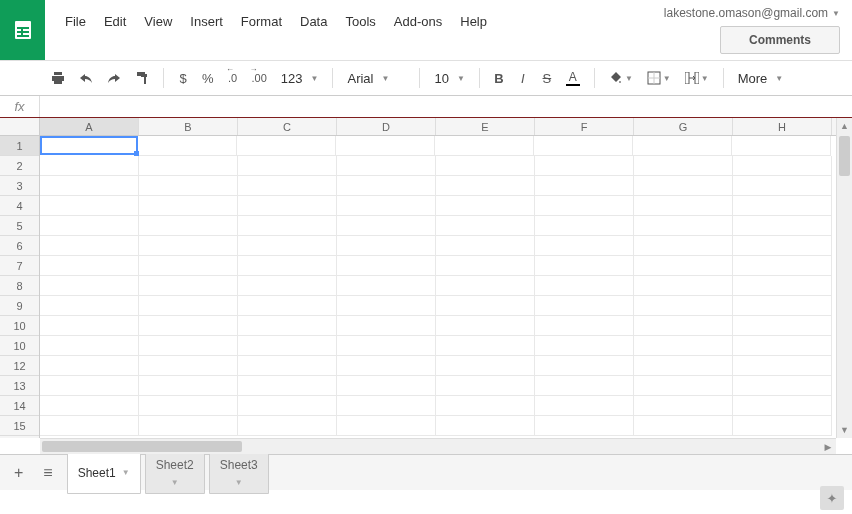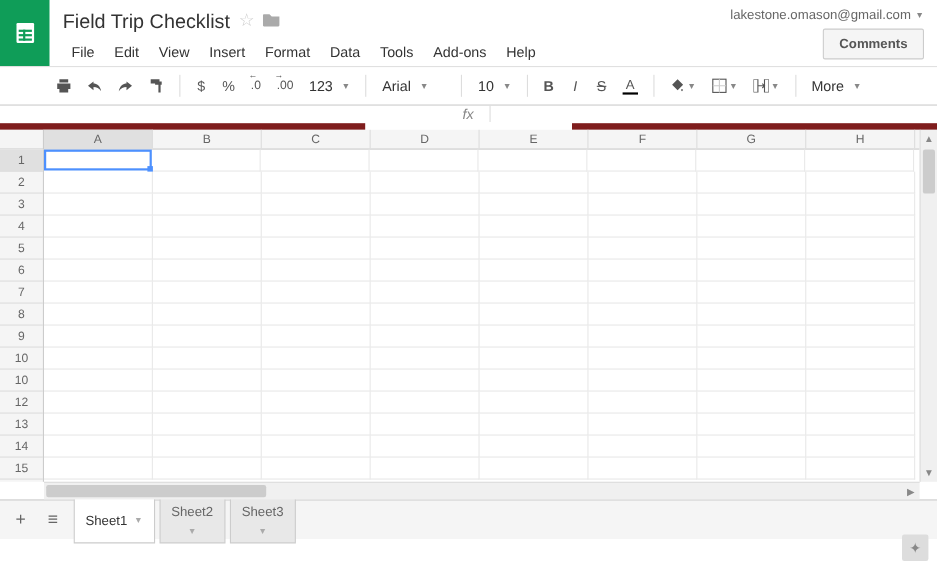--- a/index.html
+++ b/index.html
@@ -12,31 +12,31 @@
   .title-row { display: flex; align-items: center; gap: 8px; height: 26px; }
   .doc-title { font-size: 18px; color: #333; font-weight: normal; }
   .star { color: #ccc; cursor: pointer; font-size: 16px; }
   .folder { color: #aaa; cursor: pointer; }
   .menu-row { display: flex; align-items: center; gap: 2px; height: 26px; margin-top: 2px; }
   .menu-item { padding: 2px 8px; font-size: 13px; color: #333; cursor: pointer; }
   .save-status { color: #aaa; font-size: 13px; margin-left: 10px; }
   .header-right { position: absolute; right: 12px; top: 6px; display: flex; flex-direction: column; align-items: flex-end; gap: 6px; }
   .email { font-size: 12px; color: #666; display: flex; align-items: center; gap: 4px; cursor: pointer; }
   .btn-row { display: flex; gap: 8px; }
-  .btn-comments { background: #f5f5f5; border: 1px solid #ccc; padding: 6px 14px; font-size: 12px; font-weight: bold; color: #555; cursor: pointer; border-radius: 2px; }
+  .btn-comments { background: #f5f5f5; border: 1px solid #ccc; padding: 6px 28px; font-size: 12px; font-weight: bold; color: #555; cursor: pointer; border-radius: 2px; }
   .btn-share { background: #4d90fe; border: 1px solid #3079ed; color: #fff; padding: 6px 12px; font-size: 12px; font-weight: bold; cursor: pointer; border-radius: 2px; display: flex; align-items: center; gap: 6px; }
   
   .toolbar { height: 36px; border-top: 1px solid #e0e0e0; border-bottom: 1px solid #ccc; display: flex; align-items: center; padding: 0 40px 0 45px; gap: 2px; background: #fff; }
   .tb-btn { padding: 4px 6px; color: #555; cursor: pointer; font-size: 13px; display: flex; align-items: center; justify-content: center; min-width: 22px; height: 24px; }
   .tb-sep { width: 1px; height: 20px; background: #ddd; margin: 0 6px; }
   .tb-select { display: flex; align-items: center; gap: 8px; padding: 2px 6px; cursor: pointer; font-size: 13px; color: #333; }
   .tb-dd { font-size: 8px; color: #888; }
   .tb-num { font-size: 11px; }
   
-  .fx-row { height: 22px; border-bottom: 6px solid #7f1d1d; display: flex; align-items: center; flex-direction: column; }
+  .fx-row { height: 22px; border-bottom: 1px solid #7f1d1d; display: flex; align-items: center; }
   .fx-label { width: 40px; text-align: center; font-style: italic; color: #888; font-size: 13px; border-right: 1px solid #ddd; height: 100%; display:flex;align-items:center;justify-content:center;}
   .fx-input { flex: 1; border: none; outline: none; padding: 0 6px; font-size: 13px; }
   
   .grid-area { position: relative; height: 336px; }
   .corner { position: absolute; left: 0; top: 0; width: 40px; height: 18px; background: #f5f5f5; border-right: 1px solid #ccc; border-bottom: 1px solid #ccc; }
   .col-headers { position: absolute; left: 40px; top: 0; right: 16px; height: 18px; display: flex; background: #f5f5f5; border-bottom: 1px solid #ccc; }
   .col-h { width: 99px; text-align: center; font-size: 11px; color: #666; border-right: 1px solid #ddd; line-height: 18px; }
   .col-h.sel { background: #e0e0e0; }
   .row-headers { position: absolute; left: 0; top: 18px; bottom: 16px; width: 40px; background: #f5f5f5; border-right: 1px solid #ccc; }
   .row-h { height: 20px; text-align: center; font-size: 11px; color: #666; border-bottom: 1px solid #ddd; line-height: 20px; }
@@ -67,27 +67,20 @@
   <div class="logo-box">
     <svg viewBox="0 0 24 24">
         <rect x="4" y="3" width="16" height="18" fill="#fff" rx="1"></rect>
         <rect x="6" y="9" width="12" height="2" fill="#0f9d58"></rect>
         <rect x="6" y="13" width="12" height="2" fill="#0f9d58"></rect>
         <rect x="6" y="17" width="12" height="2" fill="#0f9d58"></rect>
         <rect x="10" y="9" width="2" height="10" fill="#0f9d58"></rect>
       </svg>
   </div>
   <div class="header-main">
-    <div class="title-row">
-      <span class="doc-title">Field Trip Checklist</span>
-      <span class="star">☆</span>
-      <span class="folder"><svg width="16" height="14" viewBox="0 0 16 14">
-            <path fill="#aaa" d="M1 2h5l2 2h7v8a1 1 0 0 1-1 1H1a1 1 0 0 1-1-1V3a1 1 0 0 1 1-1z"></path>
-          </svg></span>
-    </div>
     <div class="menu-row">
       <span class="menu-item">File</span>
       <span class="menu-item">Edit</span>
       <span class="menu-item">View</span>
       <span class="menu-item">Insert</span>
       <span class="menu-item">Format</span>
       <span class="menu-item">Data</span>
       <span class="menu-item">Tools</span>
       <span class="menu-item">Add-ons</span>
       <span class="menu-item">Help</span>

